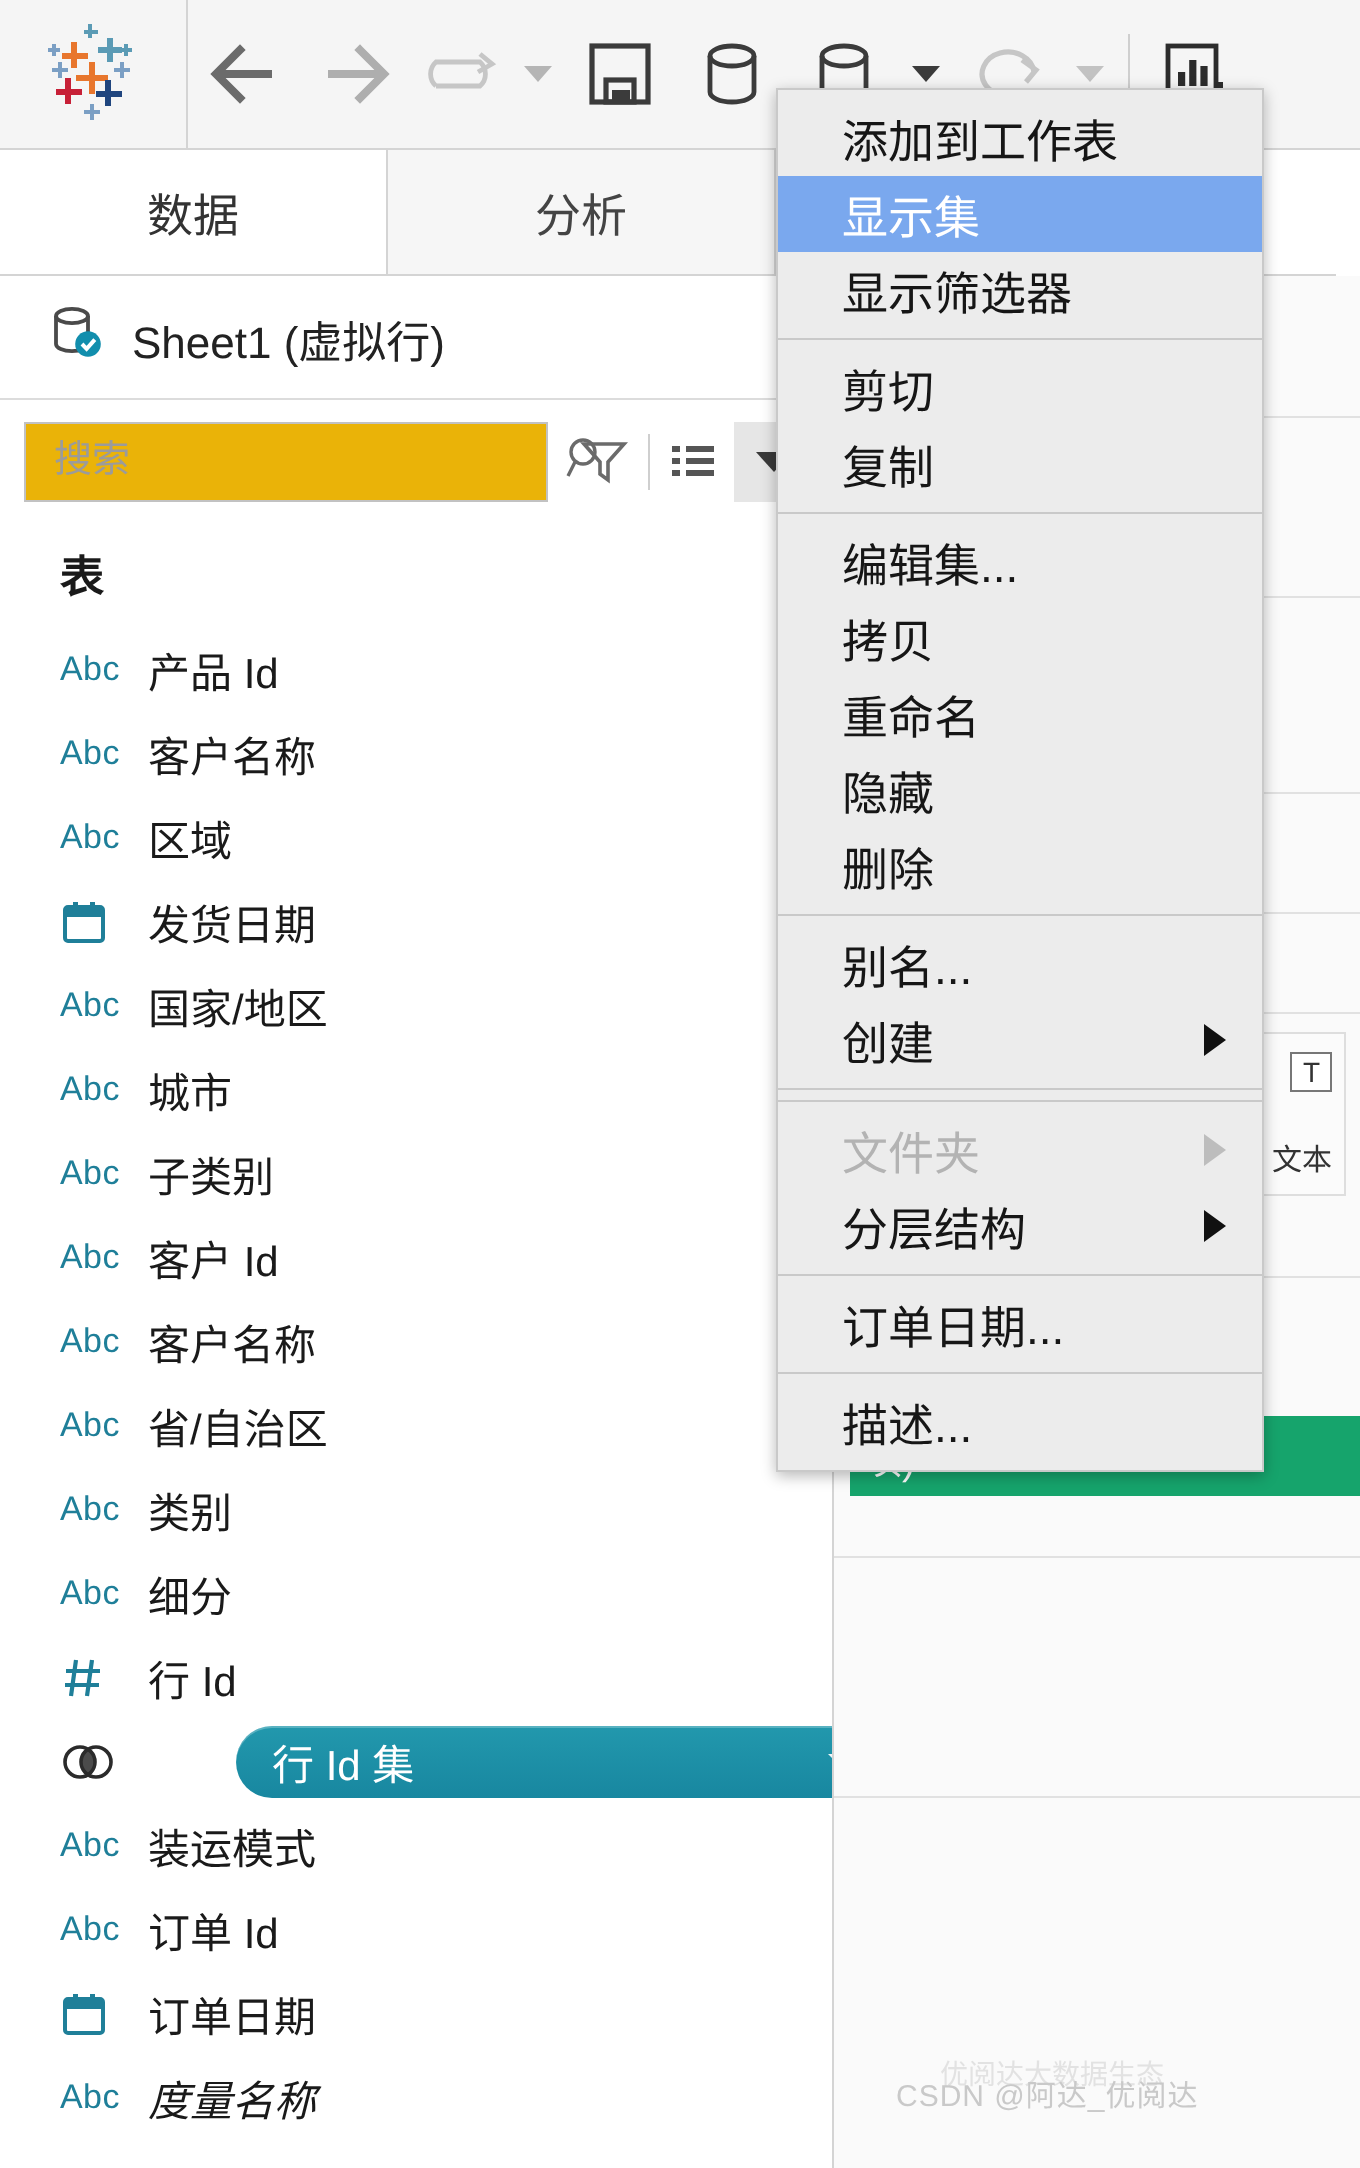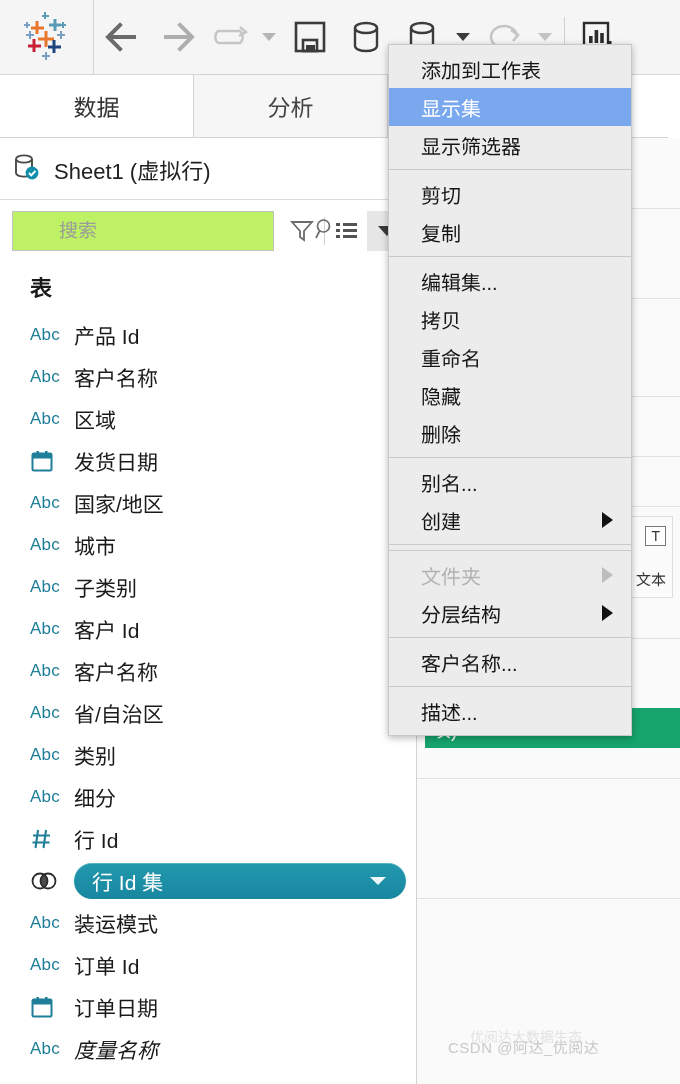--- a/index.html
+++ b/index.html
@@ -71,38 +71,38 @@
     justify-content: center;
   }
 
   
   .ds-row {
     position: absolute; left: 0; top: 138px;
     width: 680px; height: 62px;
     background: #ffffff;
     border-bottom: 1px solid #dcdcdc;
     display: flex; align-items: center;
-    padding-left: 14px;
+    padding-left: 26px;
   }
   .ds-name { font-size: 22px; color: #222; margin-left: 14px; }
 
   
   .search-row {
     position: absolute; left: 0; top: 200px;
     width: 680px; height: 62px;
     display: flex; align-items: center;
     padding: 0 12px;
     background: #fff;
   }
   .search-wrap {
     position: relative;
     width: 262px; height: 40px;
     border: 1px solid #c2c2c2;
-    background: #bef264;
-    display: flex; align-items: center; padding-left: 32px;
+    background: #eab308;
+    display: flex; align-items: center;
   }
   .search-input {
     flex: 1; border: 0; outline: none;
     font-size: 19px; color: #333;
     padding: 0 10px 0 14px;
     background: transparent;
     font-family: inherit;
   }
   .search-input::placeholder { color: #9b9b9b; }
 
@@ -139,21 +139,21 @@
     font-size: 17px; color: #1f7f99; letter-spacing: .2px;
     font-family: "Liberation Sans", sans-serif;
   }
   .f-label {
     font-size: 21px; color: #1a1a1a;
     white-space: nowrap;
   }
   .f-label.italic { font-style: italic; }
 
   
-  .field-row.selected { padding-left: 30px; }
+  .field-row.selected { padding-left: 30px; gap: 44px; }
   .pill {
     position: relative;
     display: flex; align-items: center;
     height: 36px;
     min-width: 332px;
     background: linear-gradient(#2298ad, #1887a0);
     border-radius: 18px;
     color: #ffffff;
     padding: 0 12px 0 18px;
     box-shadow: inset 0 1px 0 rgba(255,255,255,.25);
@@ -209,21 +209,21 @@
     border: 1px solid #c9c9c9;
     box-shadow: 0 2px 7px rgba(0,0,0,.28);
     padding: 5px 0;
     z-index: 30;
   }
   .ctx-item {
     position: relative;
     height: 38px;
     display: flex; align-items: center;
     padding-left: 32px; padding-right: 16px;
-    font-size: 20px; color: #161616;
+    font-size: 23px; color: #161616;
     cursor: default;
     white-space: nowrap;
   }
   .ctx-item.highlight { background: #7aa8ee; color: #ffffff; }
   .ctx-item.disabled { color: #b3b3b3; }
   .ctx-sep { height: 1px; background: #c9c9c9; margin: 5px 0; }
   .ctx-arrow {
     position: absolute; right: 18px; top: 50%;
     transform: translateY(-50%);
     width: 0; height: 0;
@@ -611,21 +611,21 @@
         <div class="ctx-item disabled">
           <span>文件夹</span>
           <span class="ctx-arrow"></span>
         </div>
         <div class="ctx-item">
           <span>分层结构</span>
           <span class="ctx-arrow"></span>
         </div>
         <div class="ctx-sep"></div>
         <div class="ctx-item">
-          <span>客户名称...</span>
+          <span>订单日期...</span>
         </div>
         <div class="ctx-sep"></div>
         <div class="ctx-item">
           <span>描述...</span>
         </div>
       </div>
   </div>
 
   <div class="watermark-2">优阅达大数据生态</div>
   <div class="watermark">CSDN @阿达_优阅达</div>

